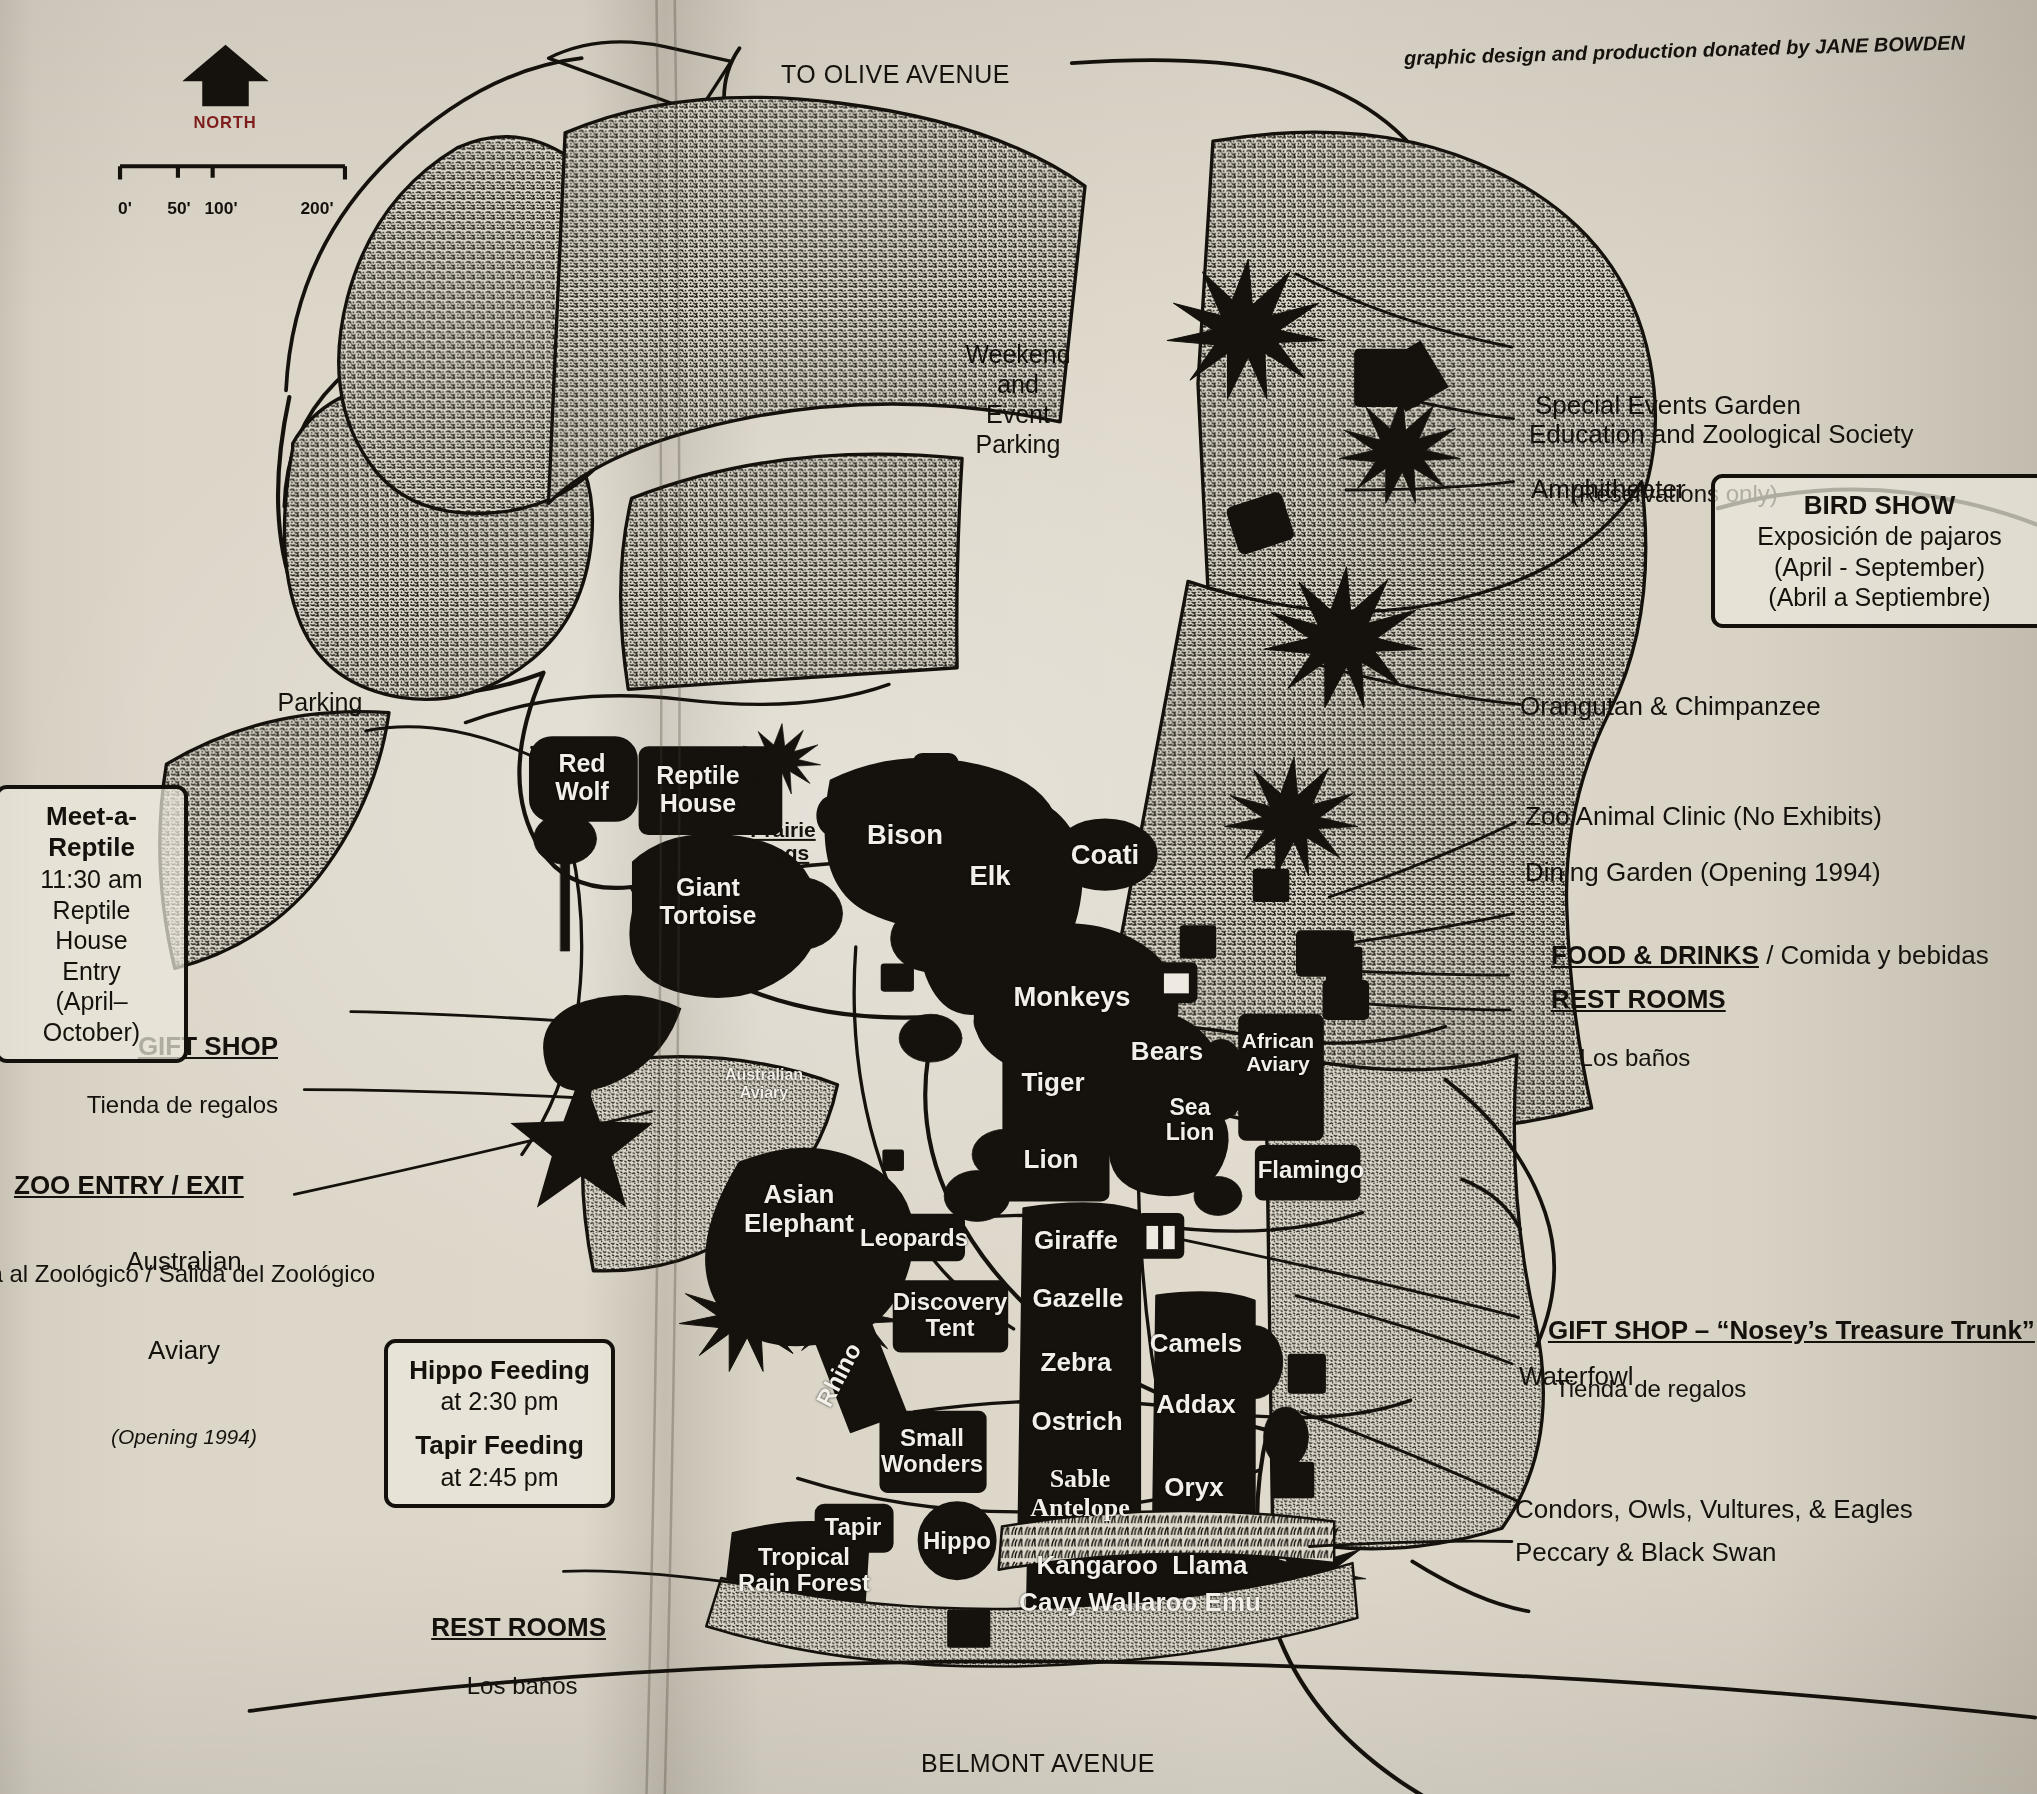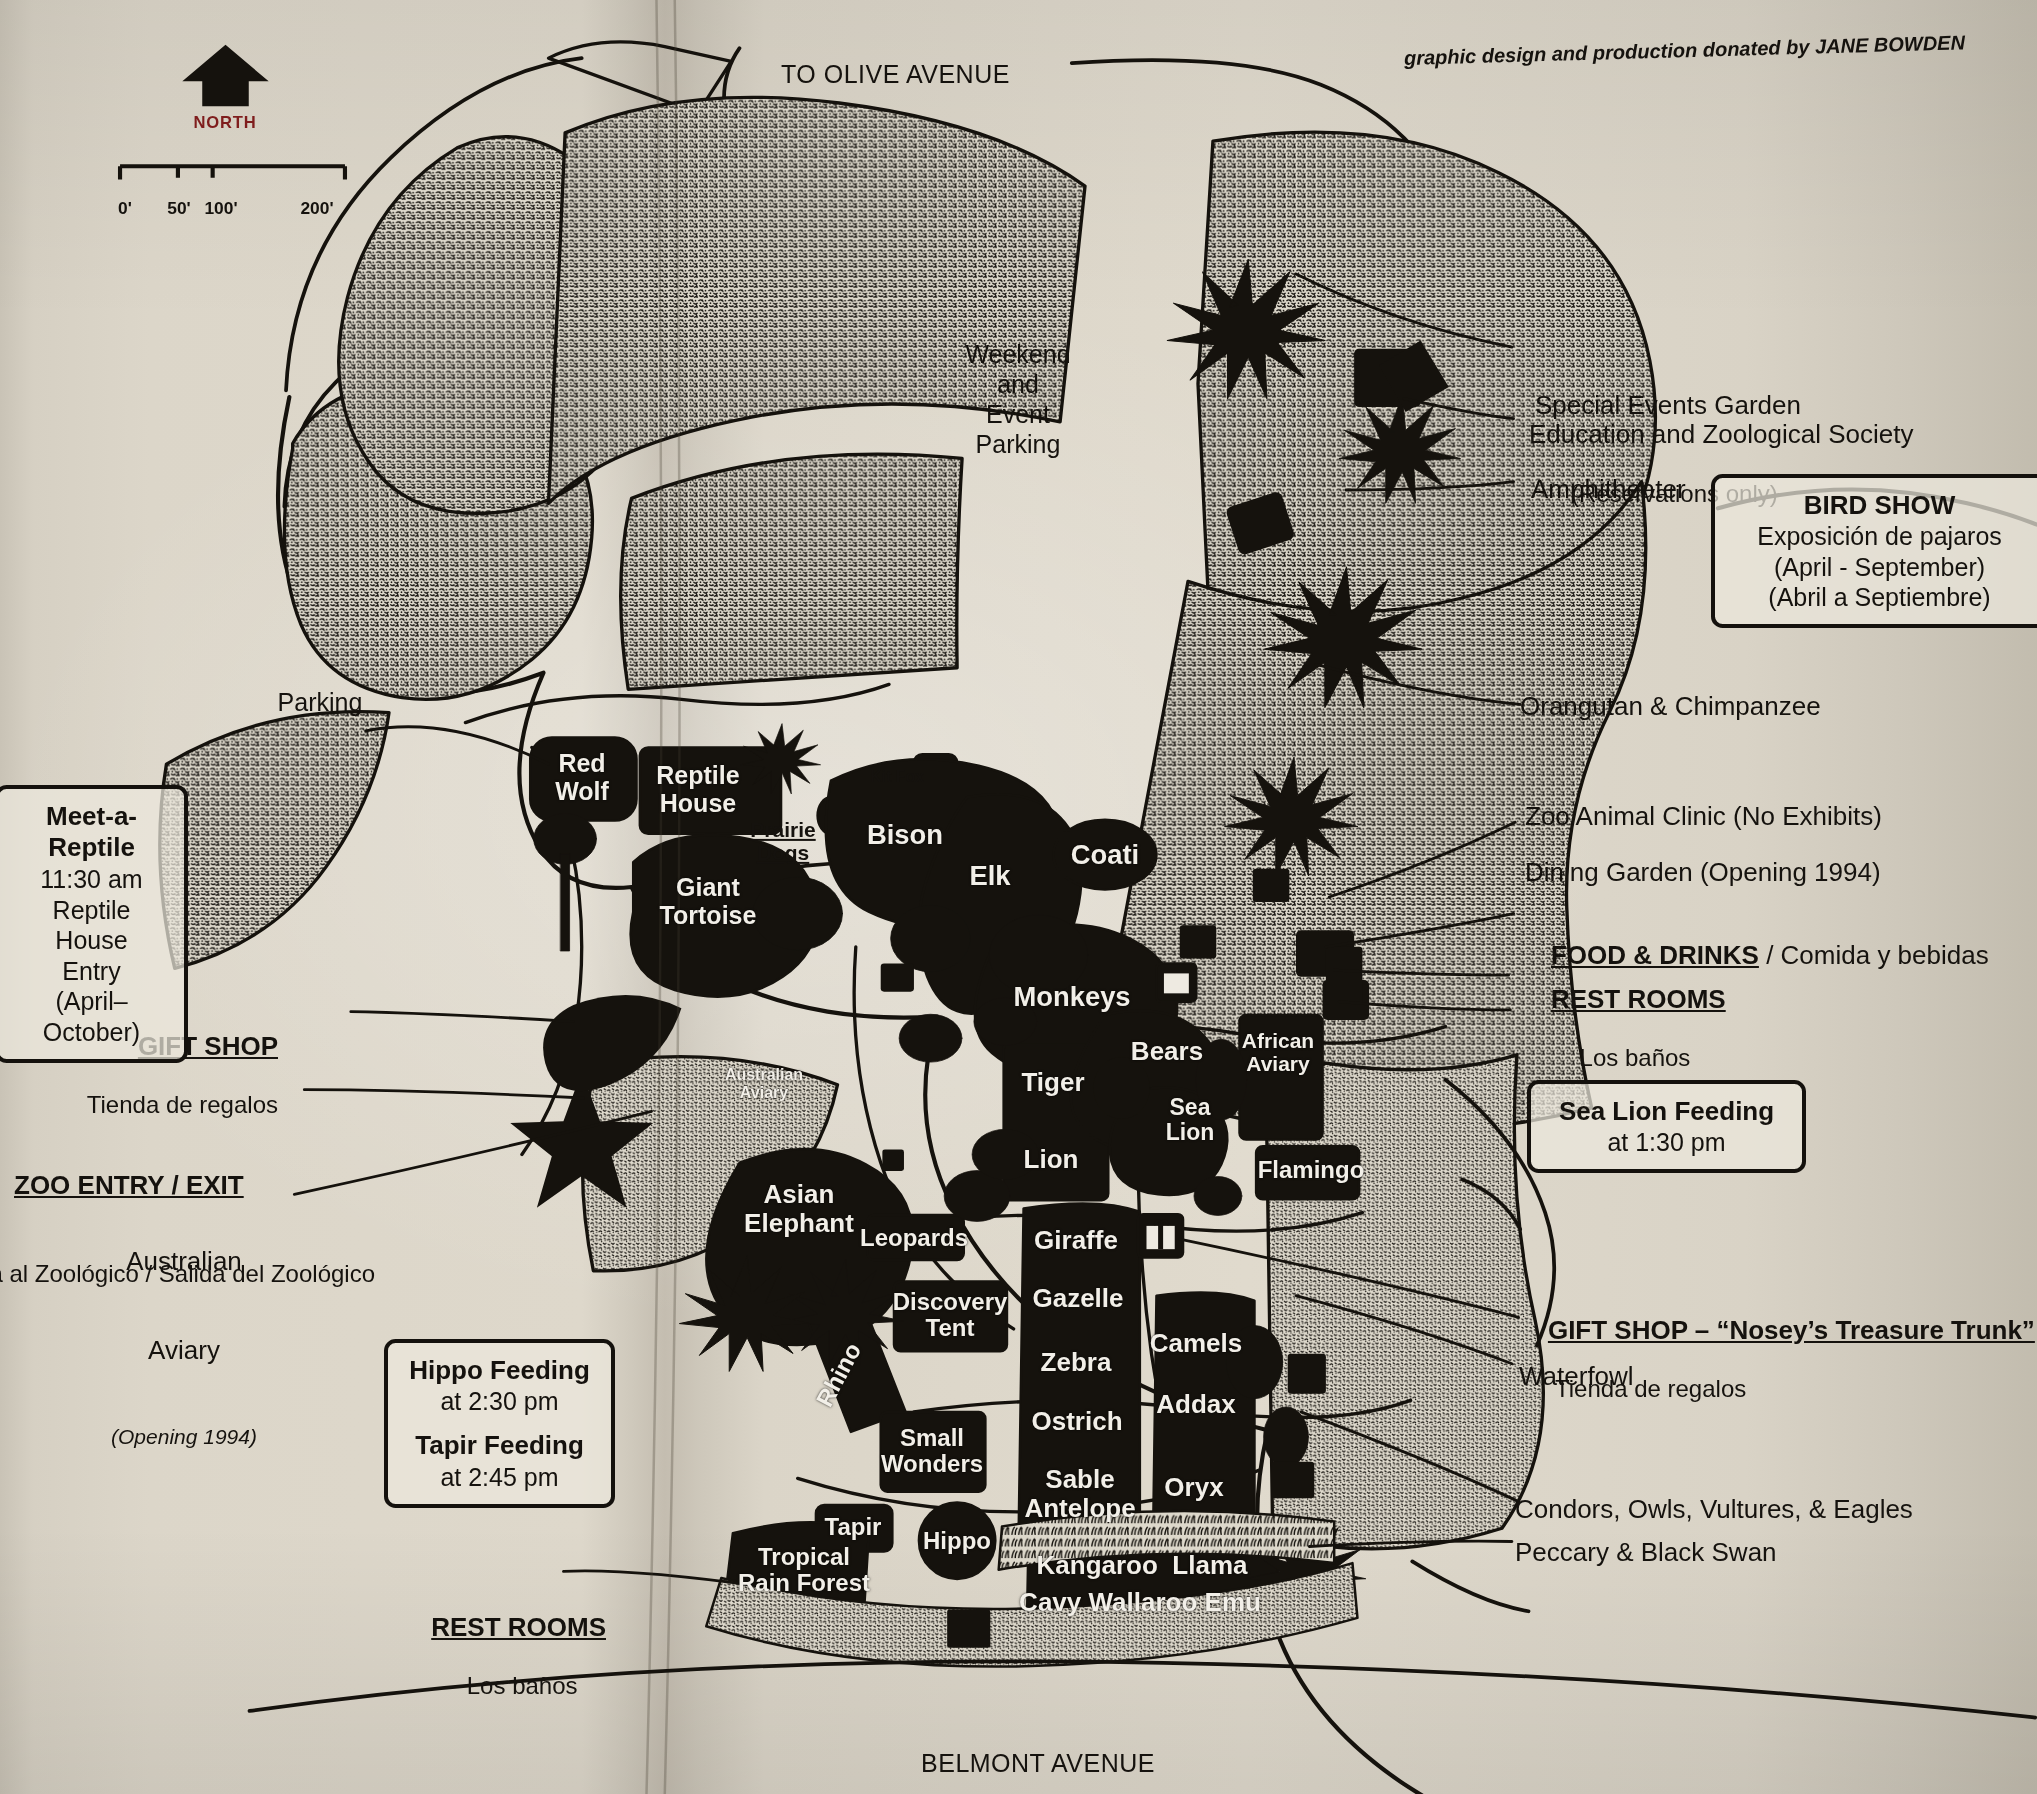--- a/index.html
+++ b/index.html
@@ -447,24 +447,20 @@
     <div class="sub">Los baños</div>
   </div>
 
   <div class="box" style="left:1711px;top:474px;width:299px">
     <div class="t">BIRD SHOW</div>
     <div class="d">Exposición de pajaros</div>
     <div class="d">(April - September)</div>
     <div class="d">(Abril a Septiembre)</div>
   </div>
 
-  <div class="box" style="left:1527px;top:1080px;width:241px">
-    <div class="t">Sea Lion Feeding</div>
-    <div class="d">at 1:30 pm</div>
-  </div>
 
   <div class="box" style="left:-5px;top:785px;width:155px">
     <div class="t">Meet-a-Reptile</div>
     <div class="d">11:30 am</div>
     <div class="d">Reptile House</div>
     <div class="d">Entry</div>
     <div class="d">(April–October)</div>
   </div>
 
   <div class="box" style="left:384px;top:1339px;width:193px">
@@ -507,21 +503,21 @@
       <div class="ex" style="left: 932px; top: 1451px; font-size: 24px;">Small
 Wonders</div>
       <div class="ex" style="left: 853px; top: 1527px; font-size: 24px;">Tapir</div>
       <div class="ex" style="left: 957px; top: 1541px; font-size: 24px;">Hippo</div>
       <div class="ex" style="left: 804px; top: 1570px; font-size: 24px;">Tropical
 Rain Forest</div>
       <div class="ex" style="left: 1076px; top: 1240px; font-size: 26px;">Giraffe</div>
       <div class="ex" style="left: 1078px; top: 1298px; font-size: 26px;">Gazelle</div>
       <div class="ex" style="left: 1076px; top: 1362px; font-size: 26px;">Zebra</div>
       <div class="ex" style="left: 1077px; top: 1421px; font-size: 26px;">Ostrich</div>
-      <div class="ex" style="left: 1080px; top: 1494px; font-size: 26px;">Sable
+      <div class="ex" style="left: 1080px; top: 1494px; font-size: 26px; font-family: Liberation Serif, serif;">Sable
 Antelope</div>
       <div class="ex" style="left: 1196px; top: 1343px; font-size: 26px;">Camels</div>
       <div class="ex" style="left: 1196px; top: 1404px; font-size: 26px;">Addax</div>
       <div class="ex" style="left: 1194px; top: 1487px; font-size: 26px;">Oryx</div>
       <div class="ex" style="left: 1142px; top: 1565px; font-size: 26px;">Kangaroo  Llama</div>
       <div class="ex" style="left: 1140px; top: 1602px; font-size: 26px;">Cavy Wallaroo Emu</div>
     </div>
 
 </div>
 

